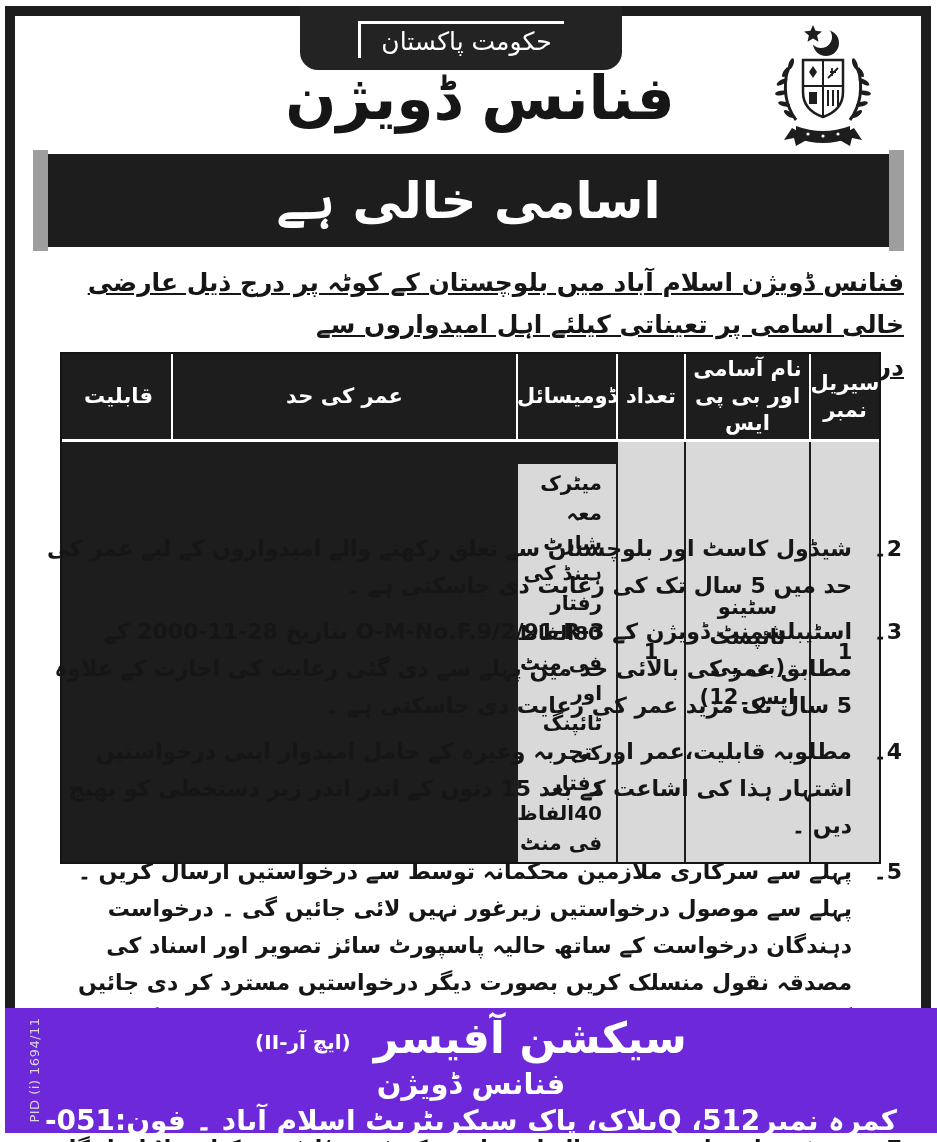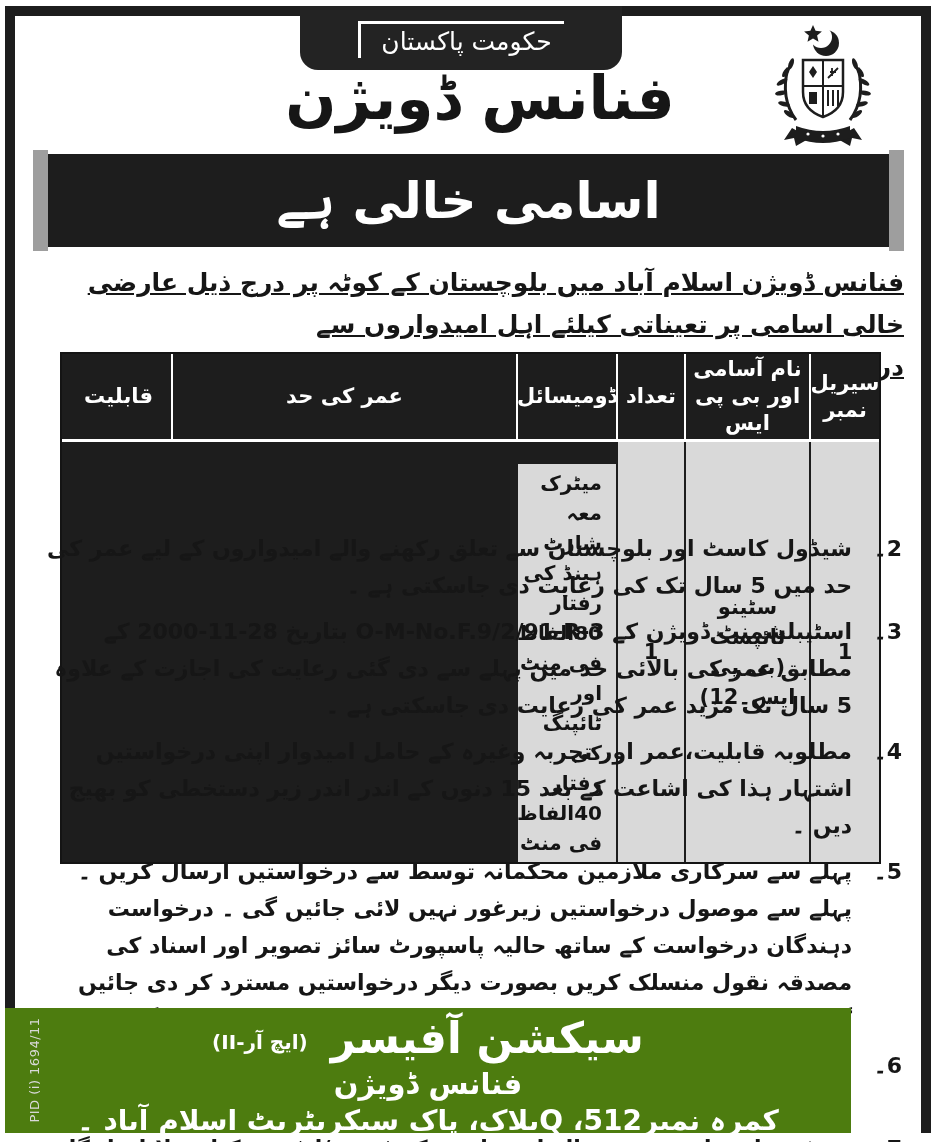--- a/index.html
+++ b/index.html
@@ -62,21 +62,21 @@
   .dcell.qual{justify-content:flex-start;text-align:right;padding:4px 14px;font-size:20px;margin-top:22px;}
   
   .conditions{position:absolute;left:40px;top:530px;width:866px;direction:rtl;}
   .cond{
     position:relative;padding-right:54px;text-align:right;font-size:22px;font-weight:bold;
     line-height:37px;margin-bottom:9px;
   }
   .cond .cond-num{position:absolute;right:4px;top:0;font-size:22px;}
   
   .footer{
-    position:absolute;left:5px;top:1008px;width:846px;height:125px;background:#4d7c0f;
+    position:absolute;left:5px;top:1008px;width:932px;height:125px;background:#6d28d9;
     color:#fff;direction:rtl;text-align:center;
   }
   .footer-line1{margin-top:5px;font-size:43px;font-weight:bold;line-height:50px;white-space:nowrap;}
   .footer-line1 .unit{font-size:20px;font-weight:bold;vertical-align:middle;margin-inline-start:8px;}
   .footer-line2{font-size:29px;font-weight:bold;line-height:34px;}
   .footer-line3{font-size:28px;font-weight:bold;line-height:36px;margin-top:2px;}
   .pid{
     position:absolute;left:-20px;top:1062px;width:110px;height:16px;
     transform:rotate(-90deg);color:#d9d9d9;font-size:13px;text-align:center;
     letter-spacing:0.5px;direction:ltr;white-space:nowrap;

